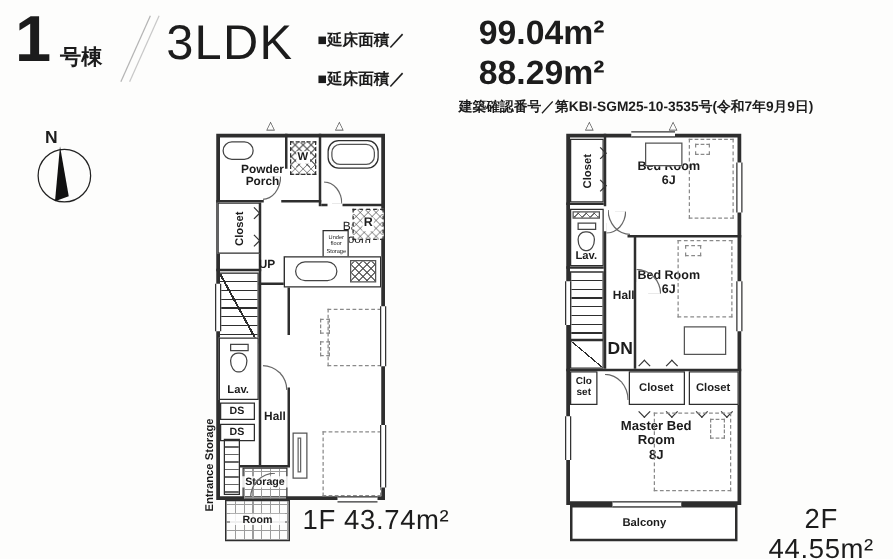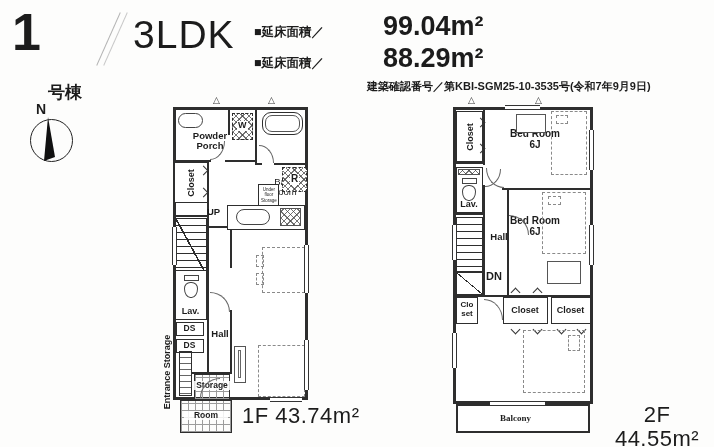--- a/index.html
+++ b/index.html
@@ -42,21 +42,21 @@
   .toilet .bowl{width:14px;height:16px;border:1.1px solid #444;border-radius:45%/40% 40% 58% 58%;margin:1px auto 0;background:#fff;}
   .tub{position:absolute;border:1.5px solid #2e2e2e;border-radius:9px;}
   .tub>div{position:absolute;inset:2px;border:1px solid #555;border-radius:7px;}
   .sink{position:absolute;border:1.2px solid #444;border-radius:8px;background:#fff;}
   .vent{position:absolute;font-size:9px;color:#333;line-height:1;}
 </style>
 </head>
 <body>
 
 <div class="lbl" style="left:12px;top:6px;font-size:52px;font-weight:700;line-height:1;">1</div>
-<div class="lbl" style="left:48px;top:37px;font-size:17px;font-weight:700;margin-top:47px;">号棟</div>
+<div class="lbl" style="left:48px;top:37px;font-size:17px;font-weight:700;">号棟</div>
 
 <div class="abs" style="left:96px;top:12px;width:34px;height:56px;">
   <div class="abs" style="left:12px;top:-2px;width:1px;height:58px;background:#b5b5b5;transform:rotate(24deg);"></div>
   <div class="abs" style="left:19px;top:-2px;width:1px;height:58px;background:#c9c9c9;transform:rotate(24deg);"></div>
 </div>
 
 <div class="lbl" style="left:133px;top:14px;font-size:39px;font-weight:500;letter-spacing:1px;">3LDK</div>
 
 <div class="lbl" style="left:254px;top:26px;font-size:12.5px;font-weight:700;">■延床面積／</div>
 <div class="lbl" style="left:383px;top:12px;font-size:27px;font-weight:700;">99.04m²</div>
@@ -193,21 +193,21 @@
         <div class="bowl"></div>
     </div>
     <div class="lbl" style="left:0;bottom:2px;width:24px;font-size:9px;font-weight:600;">Lav.</div>
   </div>
   <div class="arc br" style="left:35px;top:64px;width:16px;height:18px;"></div>
 
   <div class="stairs" style="left:6px;top:112px;width:27px;height:55px;"></div>
   <div class="box" style="left:6px;top:167px;width:27px;height:23px;">
     <div class="diag"></div>
   </div>
-  <div class="lbl" style="left:36px;top:166px;font-size:11px;font-weight:600;">DN</div>
+  <div class="lbl" style="left:36px;top:166px;font-size:14px;font-weight:600;">DN</div>
   <div class="lbl" style="left:36px;top:127px;width:26px;font-size:9.5px;font-weight:600;">Hall</div>
 
   <div class="lbl" style="left:58px;top:24px;width:54px;font-size:10px;font-weight:600;">
     <span style="display:block;">Bed Room</span>
     <span style="display:block;">6J</span>
   </div>
   <div class="solidfurn" style="left:66px;top:9px;width:30px;height:19px;"></div>
   <div class="dashedbox" style="left:101px;top:6px;width:36px;height:64px;">
     <div class="dashedbox" style="left:4px;top:3px;width:12px;height:9px;"></div>
   </div>
@@ -232,27 +232,31 @@
   <div class="box" style="left:101px;top:192px;width:40px;height:27px;">
     <div class="lbl" style="left:0;top:8px;width:37px;font-size:9px;font-weight:600;">Closet</div>
   </div>
   <div class="chev up" style="left:62px;top:184px;"></div>
   <div class="chev up" style="left:84px;top:184px;"></div>
   <div class="chev down" style="left:62px;top:221px;"></div>
   <div class="chev down" style="left:84px;top:221px;"></div>
   <div class="chev down" style="left:108px;top:221px;"></div>
   <div class="chev down" style="left:128px;top:221px;"></div>
 
+  <div class="lbl" style="left:43px;top:231px;width:64px;font-size:10.5px;font-weight:600;">
+    <span style="display:block;">Master Bed Room</span>
+    <span style="display:block;">8J</span>
+  </div>
   <div class="dashedbox" style="left:73px;top:225px;width:62px;height:63px;">
     <div class="dashedbox" style="right:4px;top:4px;width:12px;height:16px;"></div>
   </div>
   <div class="arc tr" style="left:34px;top:194px;width:19px;height:21px;"></div>
 
   <div class="box" style="left:6px;top:299px;width:134px;height:29px;border-width:2px;">
-    <div class="lbl" style="left:0;top:8px;width:115px;font-size:9px;font-weight:600;font-family:Liberation Serif, serif;">Balcony</div>
+    <div class="lbl" style="left:0;top:8px;width:115px;font-size:9px;font-weight:600;">Balcony</div>
   </div>
   <div class="winh" style="left:40px;top:296px;width:55px;"></div>
 
   <div class="winv" style="left:139px;top:25px;height:40px;"></div>
   <div class="winv" style="left:139px;top:120px;height:40px;"></div>
   <div class="winv" style="left:2px;top:120px;height:35px;"></div>
   <div class="winv" style="left:2px;top:228px;height:35px;"></div>
   <div class="winh" style="left:55px;top:0;width:35px;"></div>
 </div>
 

